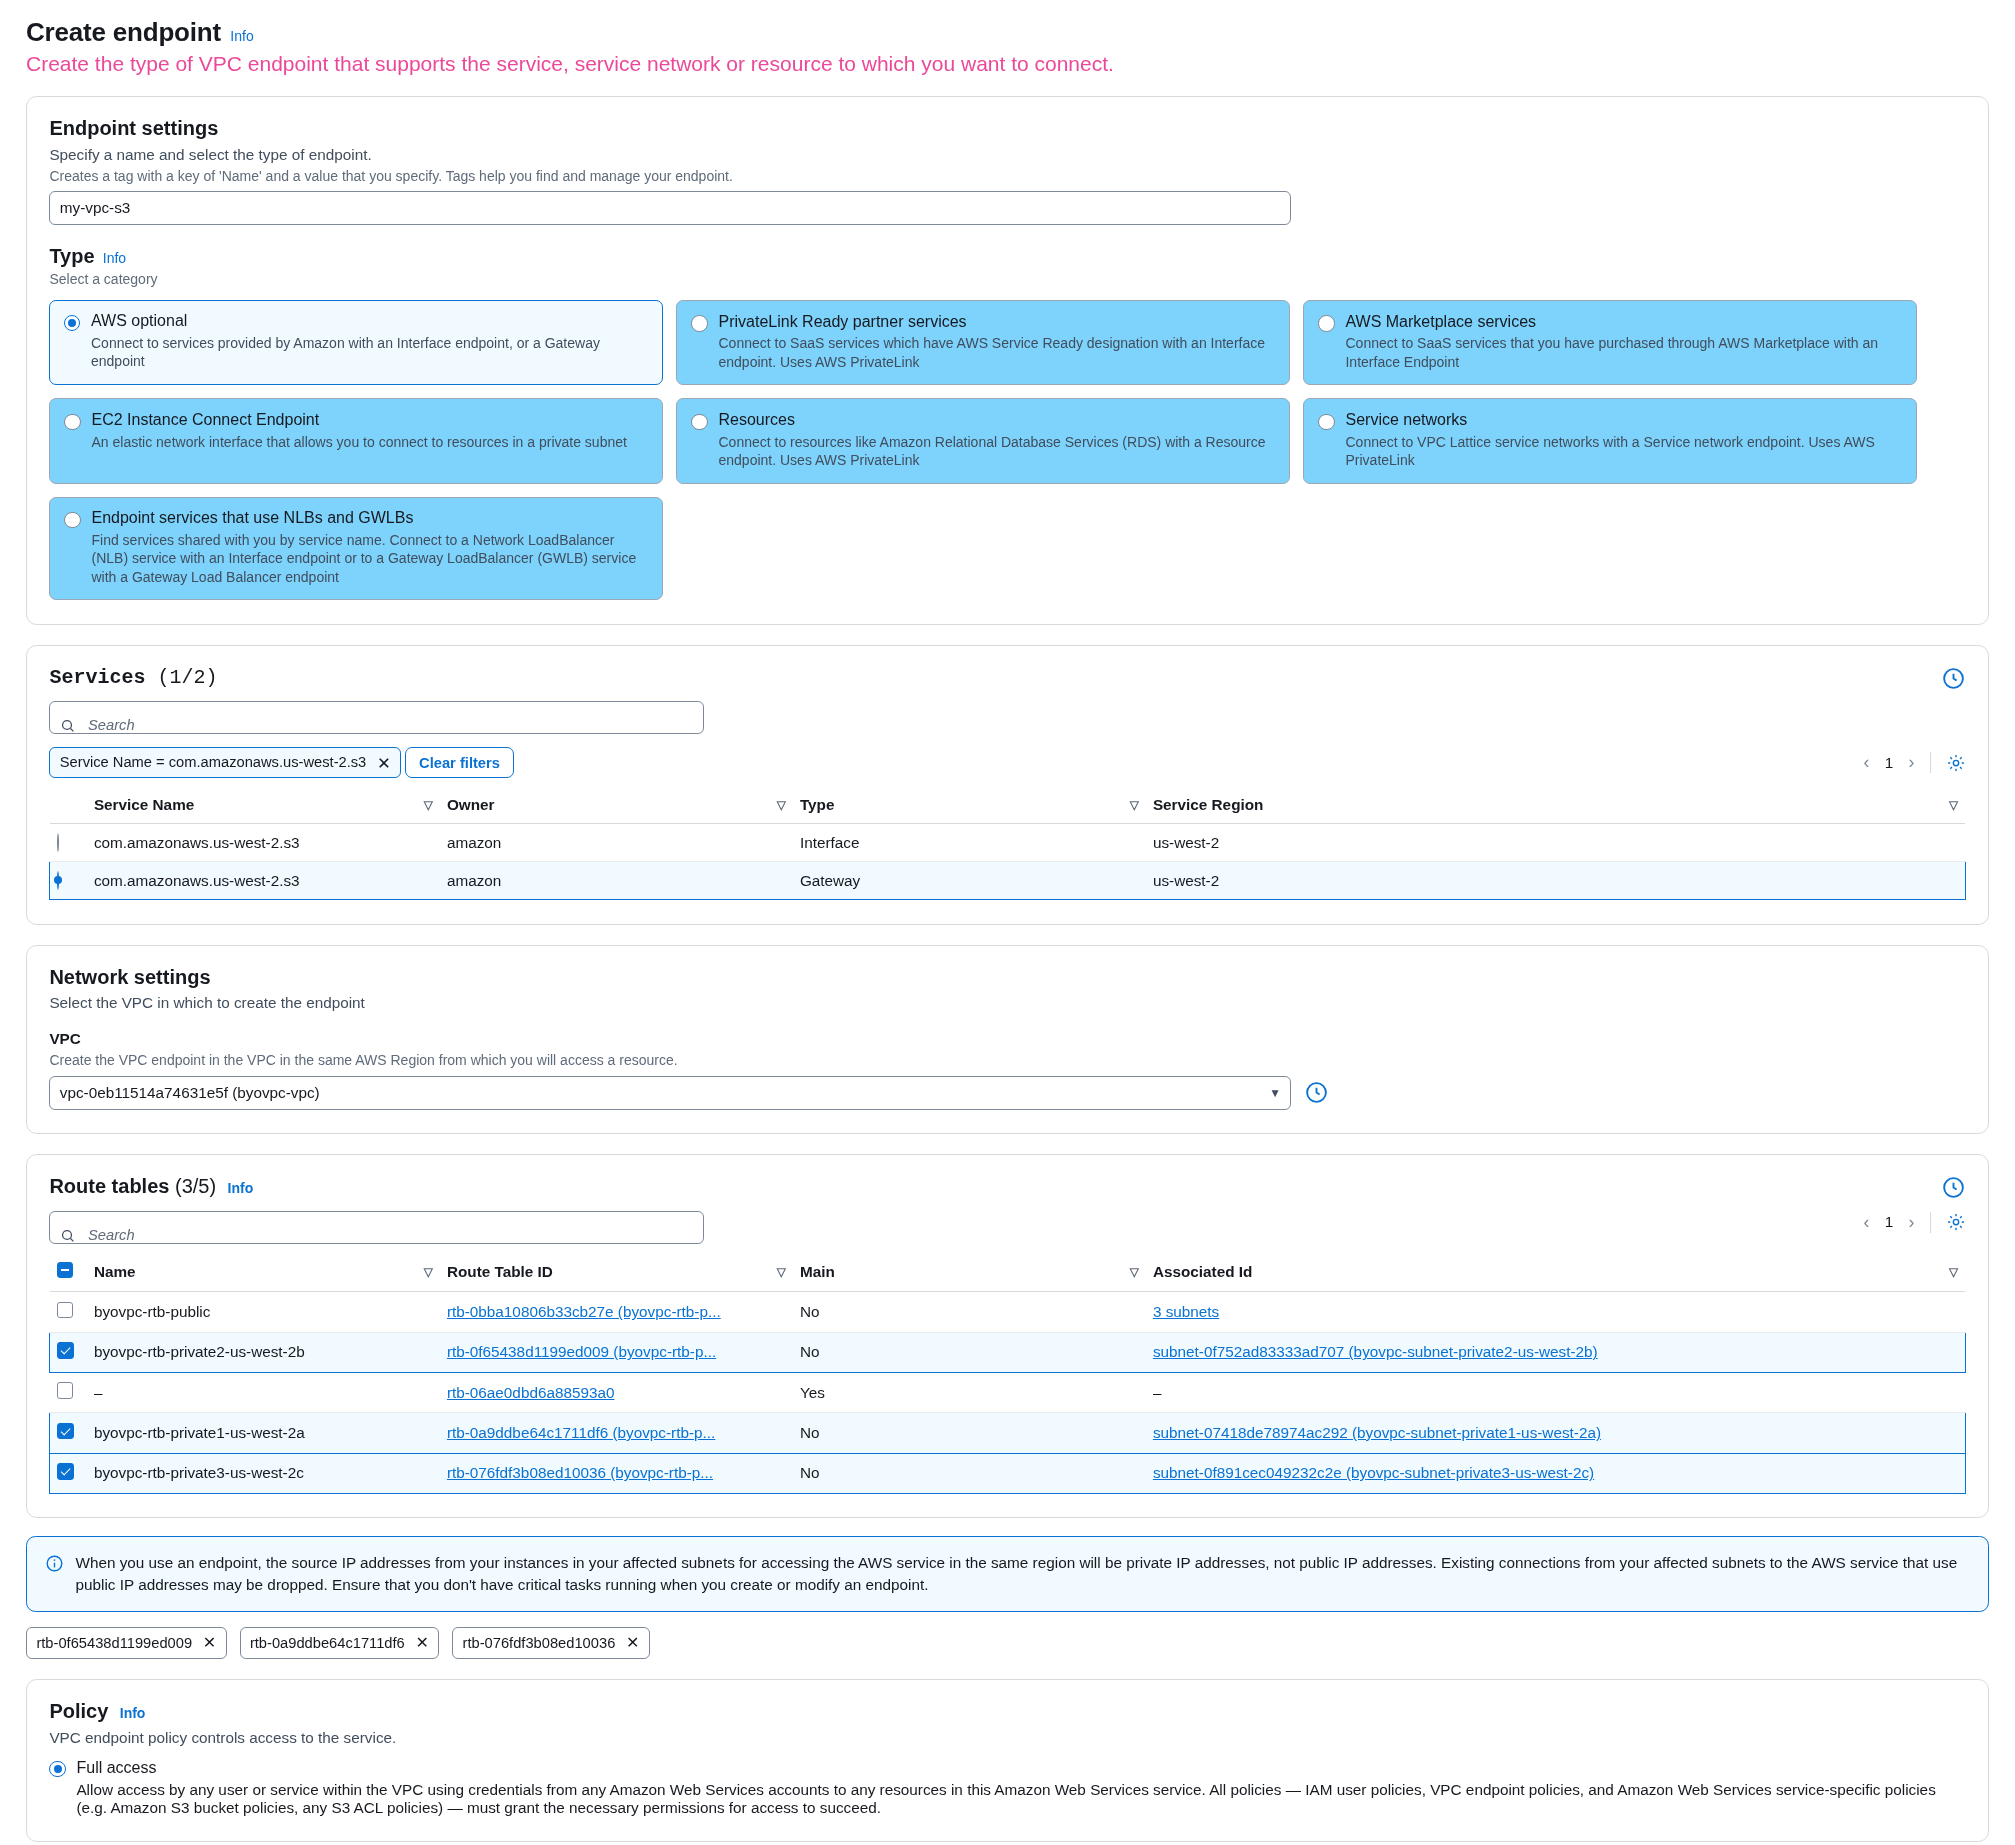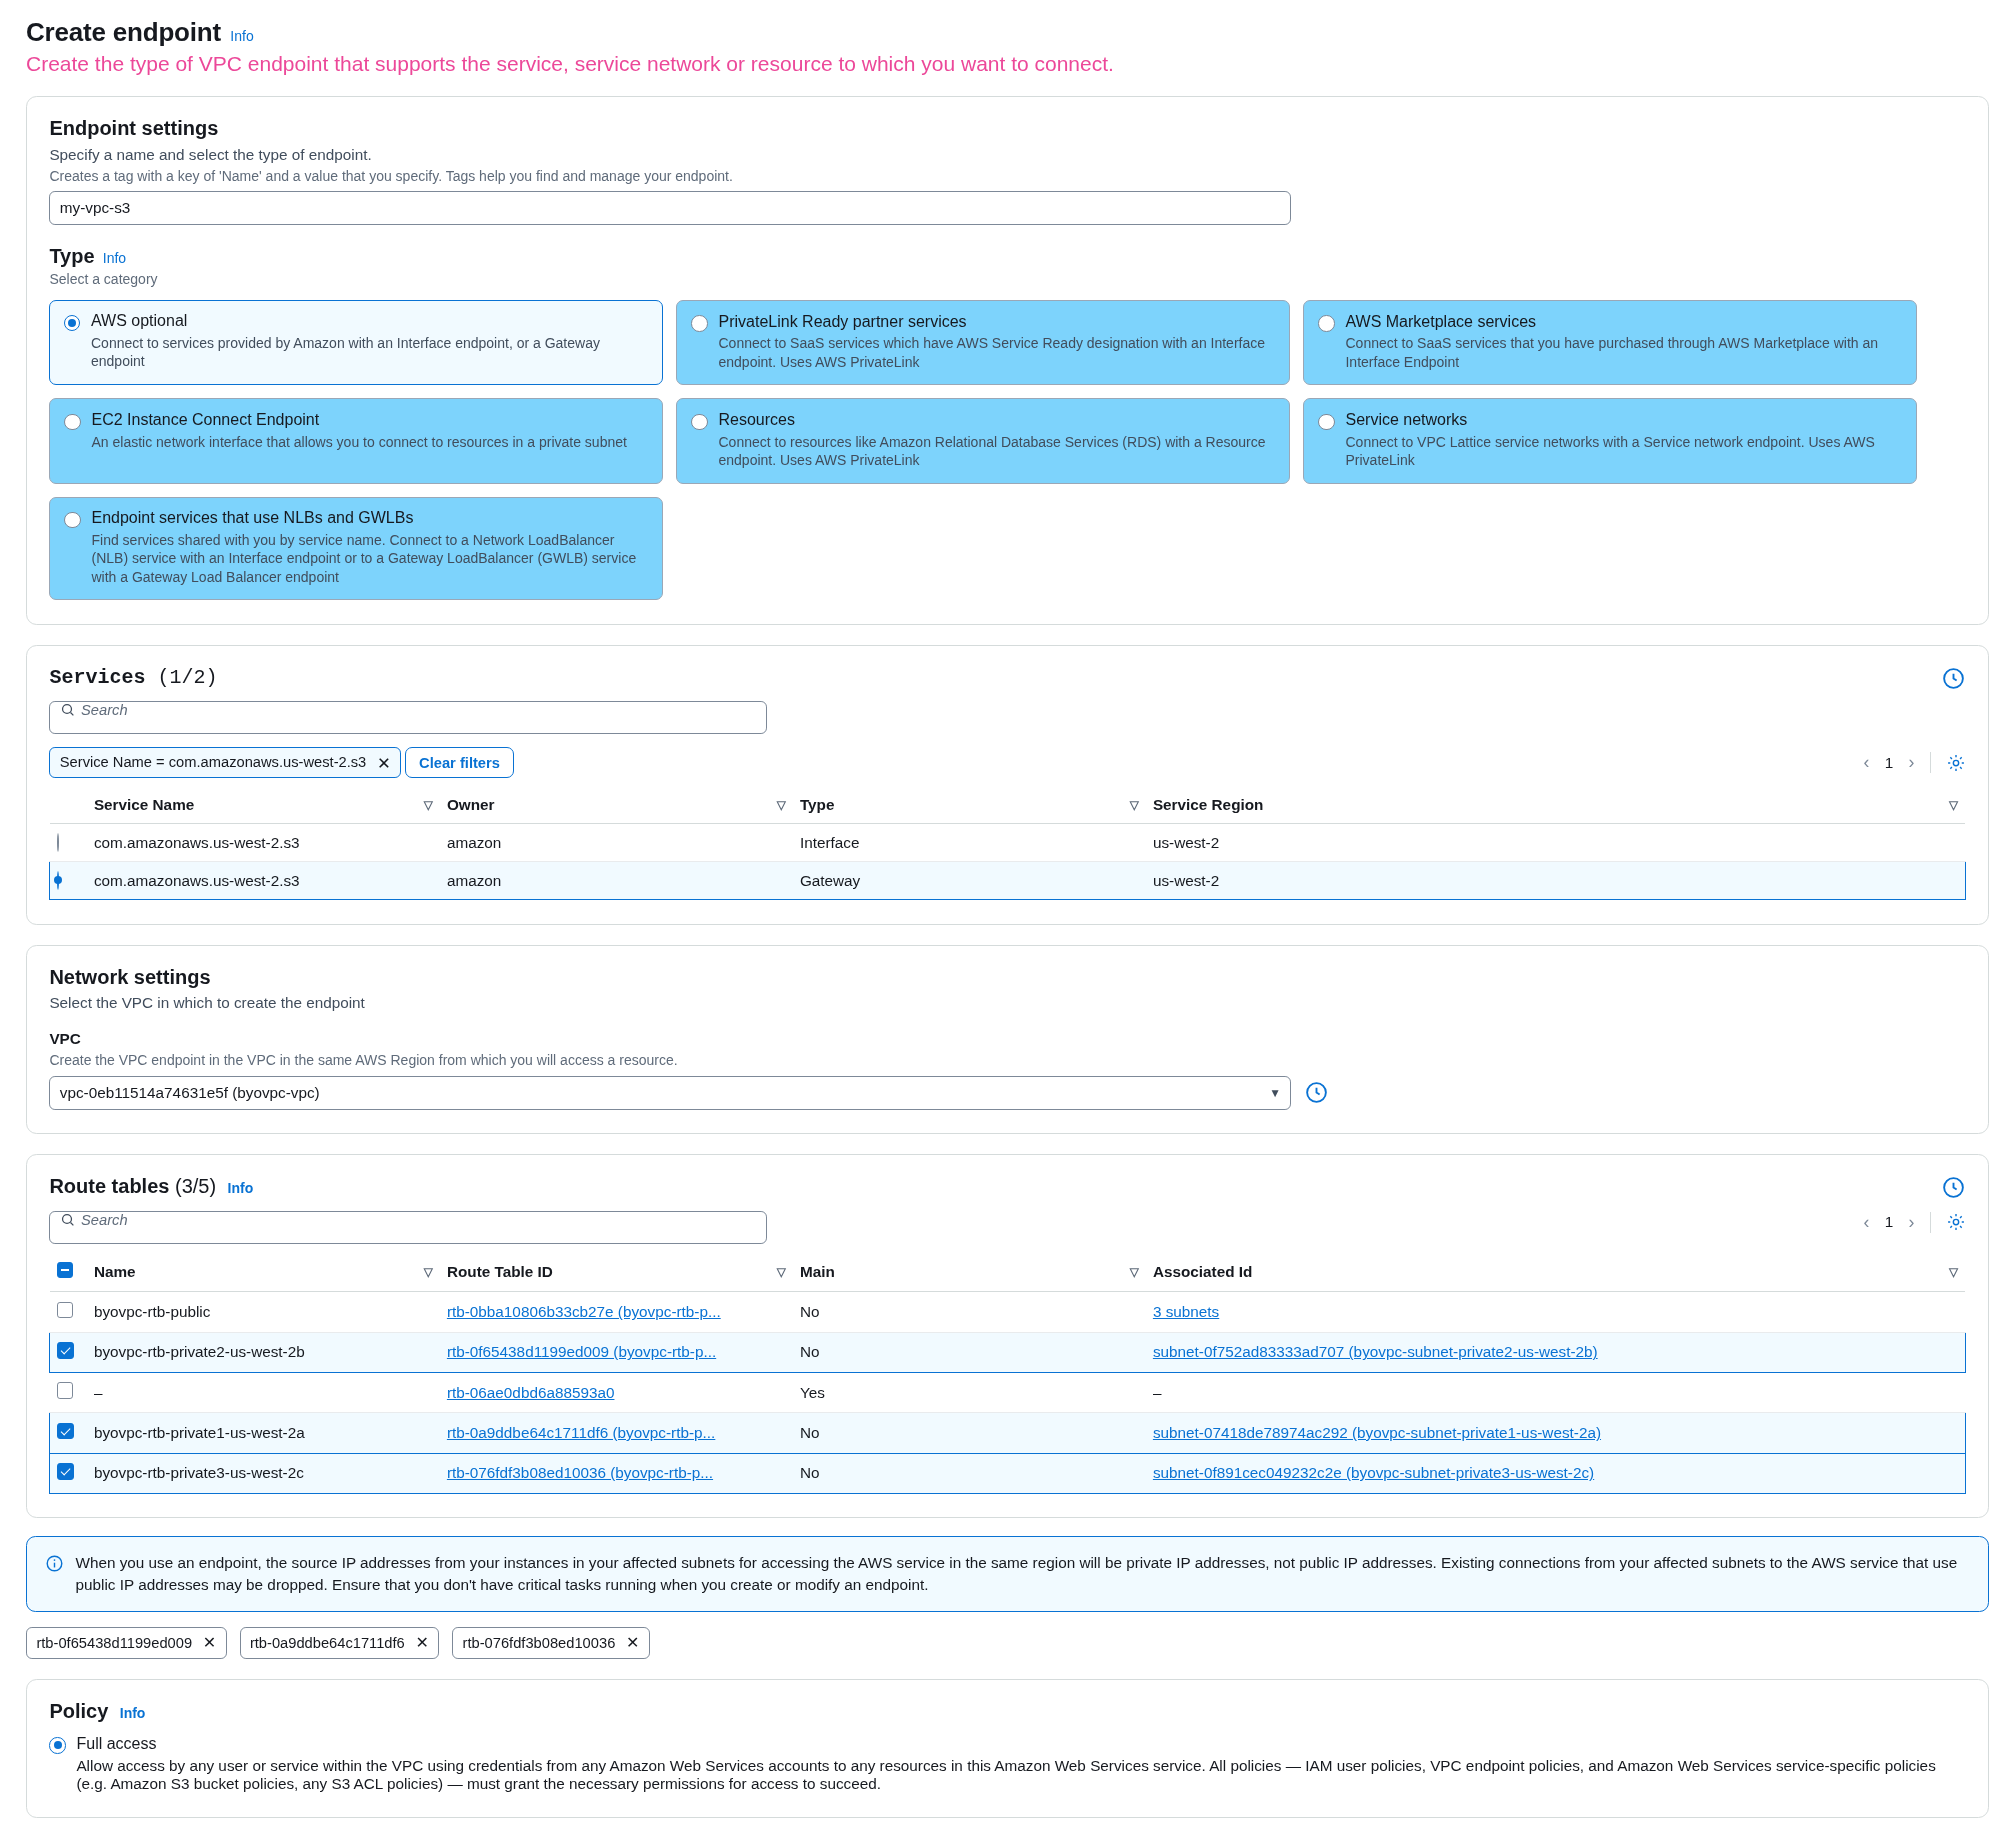--- a/index.html
+++ b/index.html
@@ -151,27 +151,27 @@
     position: absolute;
     left: 50%; top: 50%;
     width: 8.2px; height: 8.2px;
     margin: -4.1px 0 0 -4.1px;
     border-radius: 50%;
     background: #0972d3;
   }
   
   .search-box {
     margin-top: 10.6px;
-    width: 718px;
+    width: 655px;
     height: 33px;
     border: 0.6px solid #7d8998;
     border-radius: 5.9px;
     display: flex;
-    align-items: flex-start;
-    gap: 6px;
+    align-items: flex-end;
+    gap: 13px;
     padding: 0 9.4px;
     background: #fff;
   }
   .search-box .ph {
     font-size: 14.7px;
     font-style: italic;
     color: #5f6b7a;
   }
   .filter-row {
     display: flex;
@@ -708,20 +708,21 @@
       <span>rtb-076fdf3b08ed10036</span>
       <span class="x">✕</span>
     </span>
   </div>
 
   <div class="card">
     <div class="card-title">
       <span>Policy</span>
       <a class="info-link" style="margin-left:5.9px">Info</a>
     </div>
+    <div class="card-sub">VPC endpoint policy controls access to the service.</div>
 
     <div class="policy-opt">
       <span class="radio on"></span>
       <div>
         <div class="po-label">Full access</div>
       </div>
     </div>
     <div class="po-desc" style="margin-left:27px; margin-top:3.5px;">Allow access by any user or service within the VPC using credentials from any Amazon Web Services accounts to any resources in this Amazon Web Services service. All policies — IAM user policies, VPC endpoint policies, and Amazon Web Services service-specific policies (e.g. Amazon S3 bucket policies, any S3 ACL policies) — must grant the necessary permissions for access to succeed.</div>
 
   </div>

